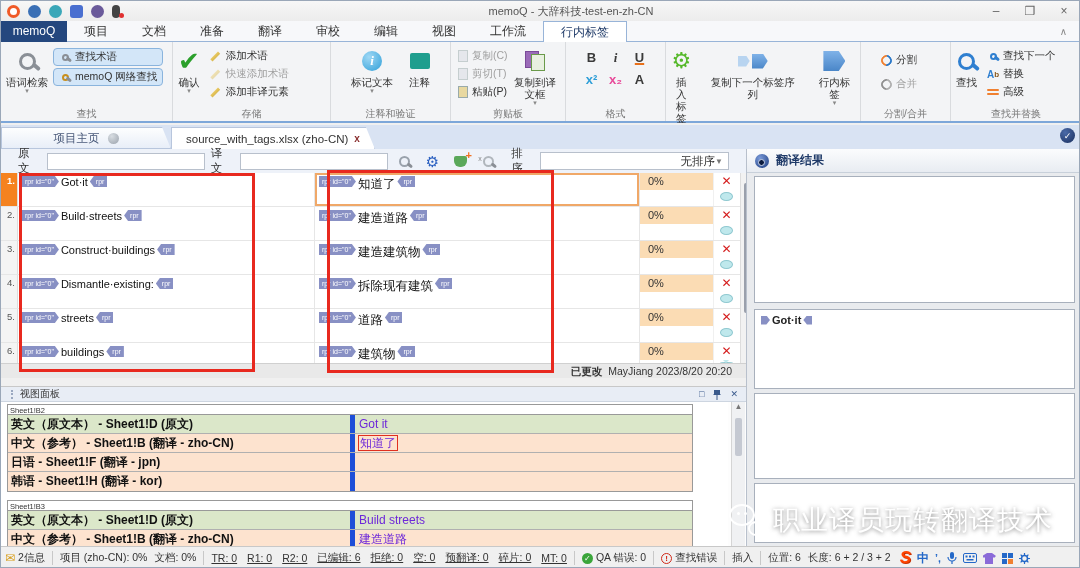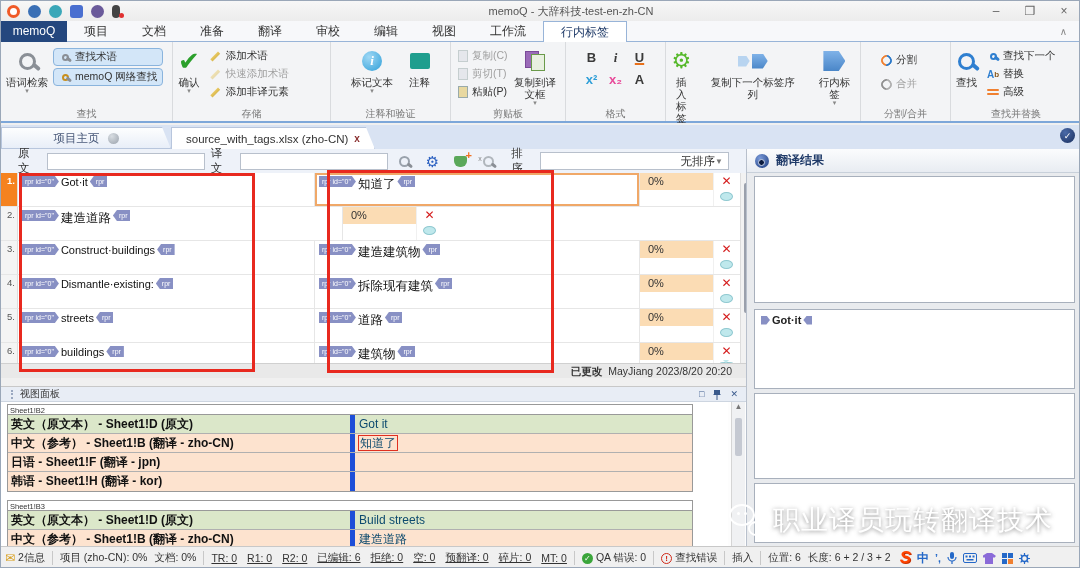--- a/index.html
+++ b/index.html
@@ -146,21 +146,21 @@
   .vp-grip{width:3px;height:9px;border-left:2px dotted #9aa8c0;margin-right:6px;}
   .vp-icons{margin-left:auto;display:flex;gap:9px;padding-right:8px;color:#3a5a8c;font-size:9px;align-items:center;}
   .vp-body{position:absolute;left:0;top:15px;width:727px;height:145px;overflow:hidden;background:#fff;padding:2px 0 0 6px;}
   .vp-block{margin-bottom:8px;border:1px solid #999;width:686px;}
   .vp-ref{font-size:7.5px;color:#333;background:#fff;border-bottom:1px solid #999;padding:1px 2px;height:10px;}
   .vp-row{display:flex;height:19px;border-bottom:1px solid #b0b0b0;font-size:12px;align-items:center;}
   .vp-row:last-child{border-bottom:none;}
   .vp-row.green{background:#dbe7c9;}
   .vp-row.peach{background:#fde3cf;}
   .vp-label{width:347px;font-weight:bold;color:#111;padding-left:3px;border-right:5px solid #1d4ed8;height:100%;display:flex;align-items:center;white-space:nowrap;overflow:hidden;}
-  .vp-value{padding-left:4px;color:#0c4a6e;}
+  .vp-value{padding-left:4px;color:#6d28d9;}
   .vp-value .boxed{outline:1.5px solid #e03020;padding:0 1px;}
   .vpscroll{position:absolute;right:1px;top:15px;width:14px;height:145px;background:#f0f1f3;border-left:1px solid #d5d5d5;font-size:8px;color:#777;text-align:center;}
   .vpthumb{position:absolute;left:3px;top:16px;width:7px;height:38px;background:#c5c9d2;border-radius:2px;}
 
   
   .watermark{position:absolute;left:728px;top:492px;width:352px;height:53px;display:flex;align-items:center;gap:8px;z-index:40;color:#fff;font-size:27px;letter-spacing:1px;text-shadow:0 1px 4px rgba(60,60,60,.6);}
   .wechat-ic{position:relative;width:36px;height:32px;flex:none;}
   .wc-big{position:absolute;left:0;top:0;width:26px;height:22px;border-radius:50%;border:2.5px solid #fff;}
   .wc-big::before{content:"";position:absolute;left:6px;top:6px;width:3px;height:3px;border-radius:50%;background:#fff;}
   .wc-big::after{content:"";position:absolute;right:6px;top:6px;width:3px;height:3px;border-radius:50%;background:#fff;}
@@ -467,20 +467,25 @@
     <div class="progcell">
       <span class="progval">0%</span>
     </div>
     <div class="statcell">
       <span class="xmark">✕</span>
       <span class="bubble"></span>
     </div>
   </div>
       <div class="trow">
     <div class="numcell">2.</div>
+    <div class="srccell">
+      <span class="tagpill">rpr id="0"</span>
+      <span class="srctext">Build·streets</span>
+      <span class="tagpill close">rpr</span>
+    </div>
     <div class="tgtcell">
       <span class="tagpill">rpr id="0"</span>
       <span class="tgttext">建造道路</span>
       <span class="tagpill close">rpr</span>
     </div>
     <div class="progcell">
       <span class="progval">0%</span>
     </div>
     <div class="statcell">
       <span class="xmark">✕</span>

